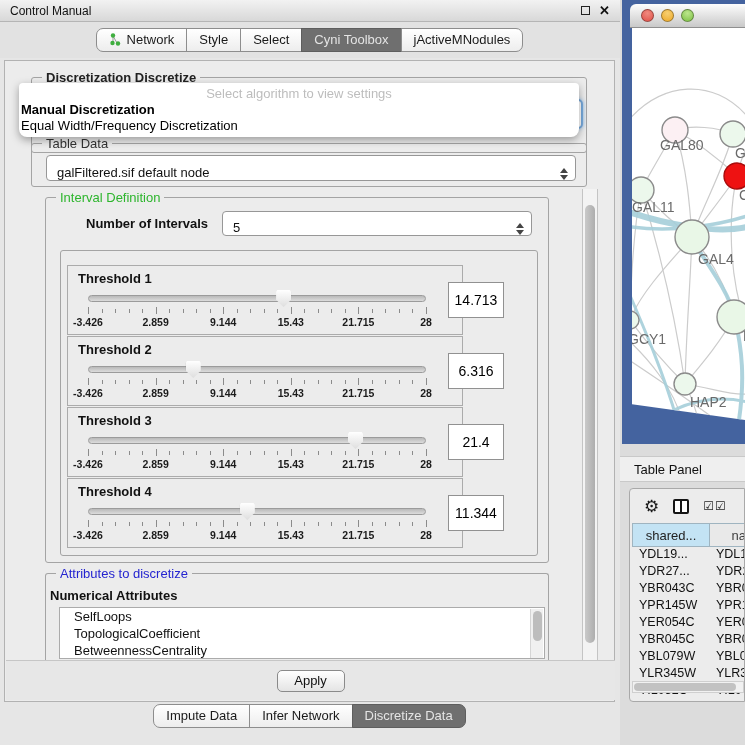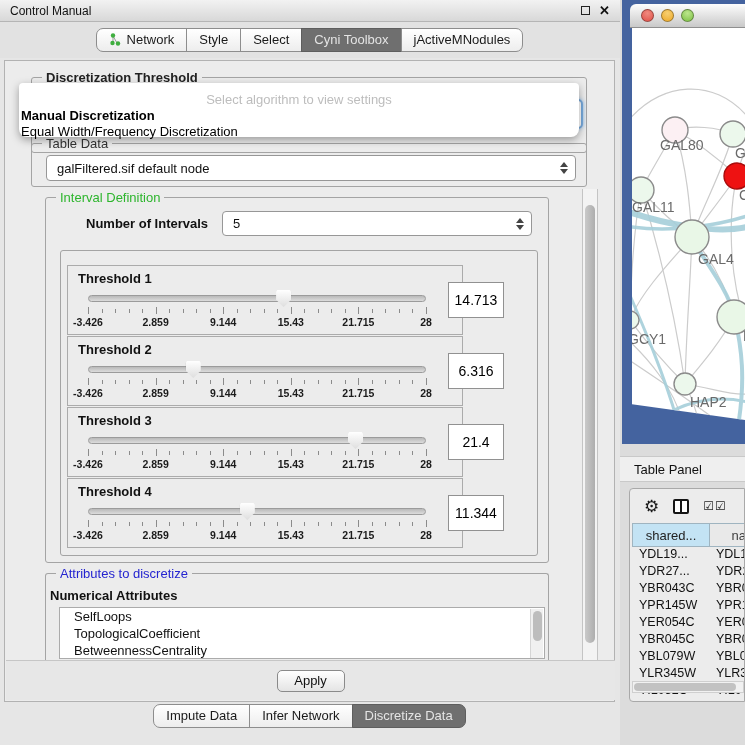--- a/index.html
+++ b/index.html
@@ -30,31 +30,31 @@
     background:#ececec; border:1px solid #b2b2b2; }
 
   .group { position:absolute; border:1px solid #a4a4a4; border-radius:3px; }
   .group-label { position:absolute; top:-8px; left:10px; background:#ececec; padding:0 4px;
     font-size:13px; color:#333; }
   .group-label.bold { font-weight:bold; color:#222; }
   .group-label.green { color:#2db52d; }
   .group-label.blue { color:#2424d0; }
 
   .combo { position:absolute; background:#fff; border:1px solid #979797; border-radius:4px;
-    display:flex; align-items:center; font-size:13px; color:#111; padding-left:10px; }
+    display:flex; align-items:flex-end; font-size:13px; color:#111; padding-left:10px; }
   .combo .stepper { margin-left:auto; width:20px; display:flex; flex-direction:column;
     align-items:center; gap:2px; padding-right:2px; }
   .arr-up { width:0; height:0; border-left:4px solid transparent; border-right:4px solid transparent; border-bottom:5px solid #444; }
   .arr-dn { width:0; height:0; border-left:4px solid transparent; border-right:4px solid transparent; border-top:5px solid #444; }
 
   #algo-combo-focus { position:absolute; left:44px; top:96px; width:534px; height:30px;
     background:#fff; border:2px solid #76a9dc; border-radius:5px; box-shadow:0 0 4px #87b6e4; }
 
   #algo-popup { position:absolute; left:14px; top:80px; width:560px; height:54px; background:#fff;
-    border-radius:4px 4px 8px 8px; box-shadow:0 3px 8px rgba(0,0,0,.35); z-index:50; padding-top:9px; }
+    border-radius:4px 4px 8px 8px; box-shadow:0 3px 8px rgba(0,0,0,.35); z-index:50; padding-top:3px; }
   #algo-popup .hint { text-align:center; color:#bdbdbd; font-size:13px; height:16px; }
   #algo-popup .opt { font-size:13px; color:#000; height:16px; padding-left:2px; }
   #algo-popup .opt.bold { font-weight:bold; }
 
   
   #cp-vscroll { position:absolute; left:578px; top:187px; width:16px; height:475px;
     background:#f3f3f3; border-left:1px solid #c4c4c4; border-right:1px solid #c4c4c4; }
   #cp-vscroll .thumb { position:absolute; left:2px; top:16px; width:10px; height:438px;
     background:linear-gradient(90deg,#c9c9c9,#aeaeae); border-radius:6px; }
 
@@ -170,21 +170,21 @@
           <span>Cyni Toolbox</span>
         </span>
       <span class="tab">
           <span>jActiveMNodules</span>
         </span>
     </div>
 
     <div id="cp-main">
 
       <div class="group" style="left:26px; top:16px; width:556px; height:76px;">
-        <span class="group-label bold">Discretization Threshold</span>
+        <span class="group-label bold">Discretization Discretize</span>
       </div>
       <div id="algo-combo-focus" style="top:38px;">
         <span class="stepper" style="position:absolute; right:2px; top:7px; display:flex; flex-direction:column; gap:2px; align-items:center; width:18px;">
           <span class="arr-up"></span>
           <span class="arr-dn"></span>
         </span>
       </div>
 
       <div id="algo-popup" style="top:22px;">
         <div class="hint">Select algorithm to view settings</div>

